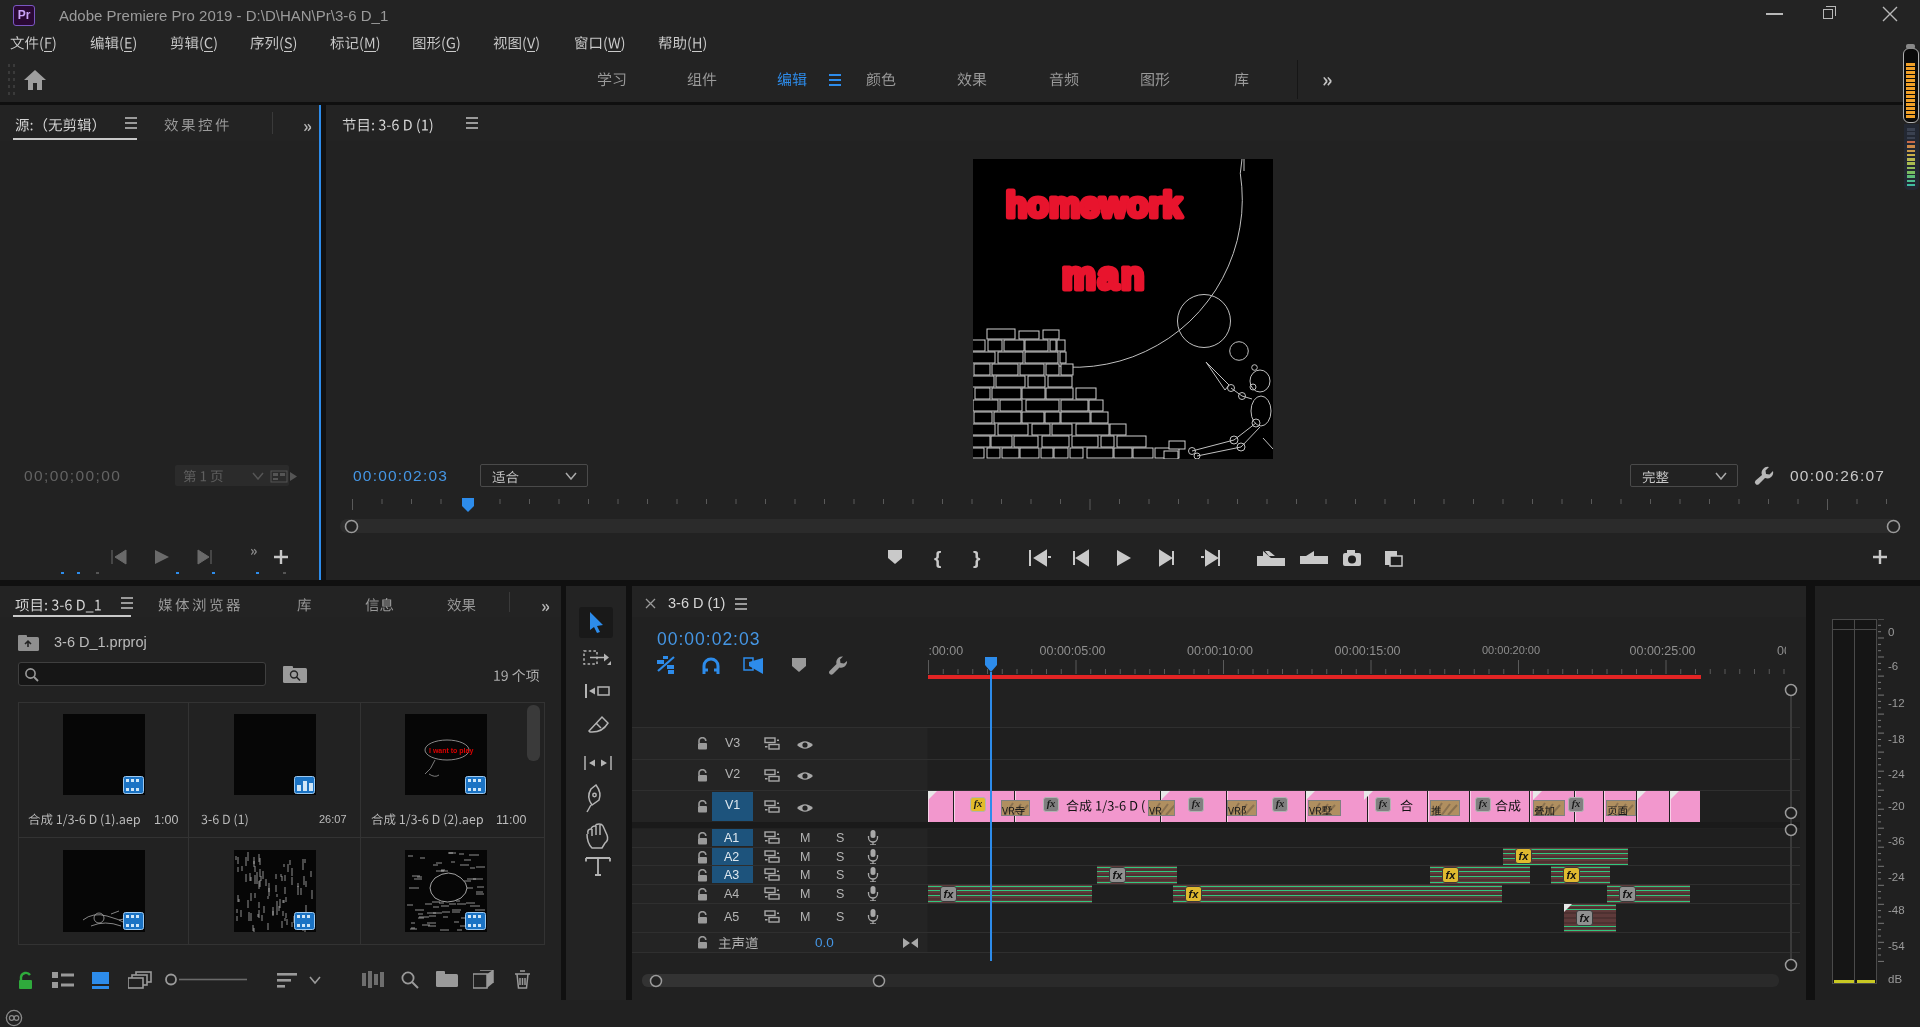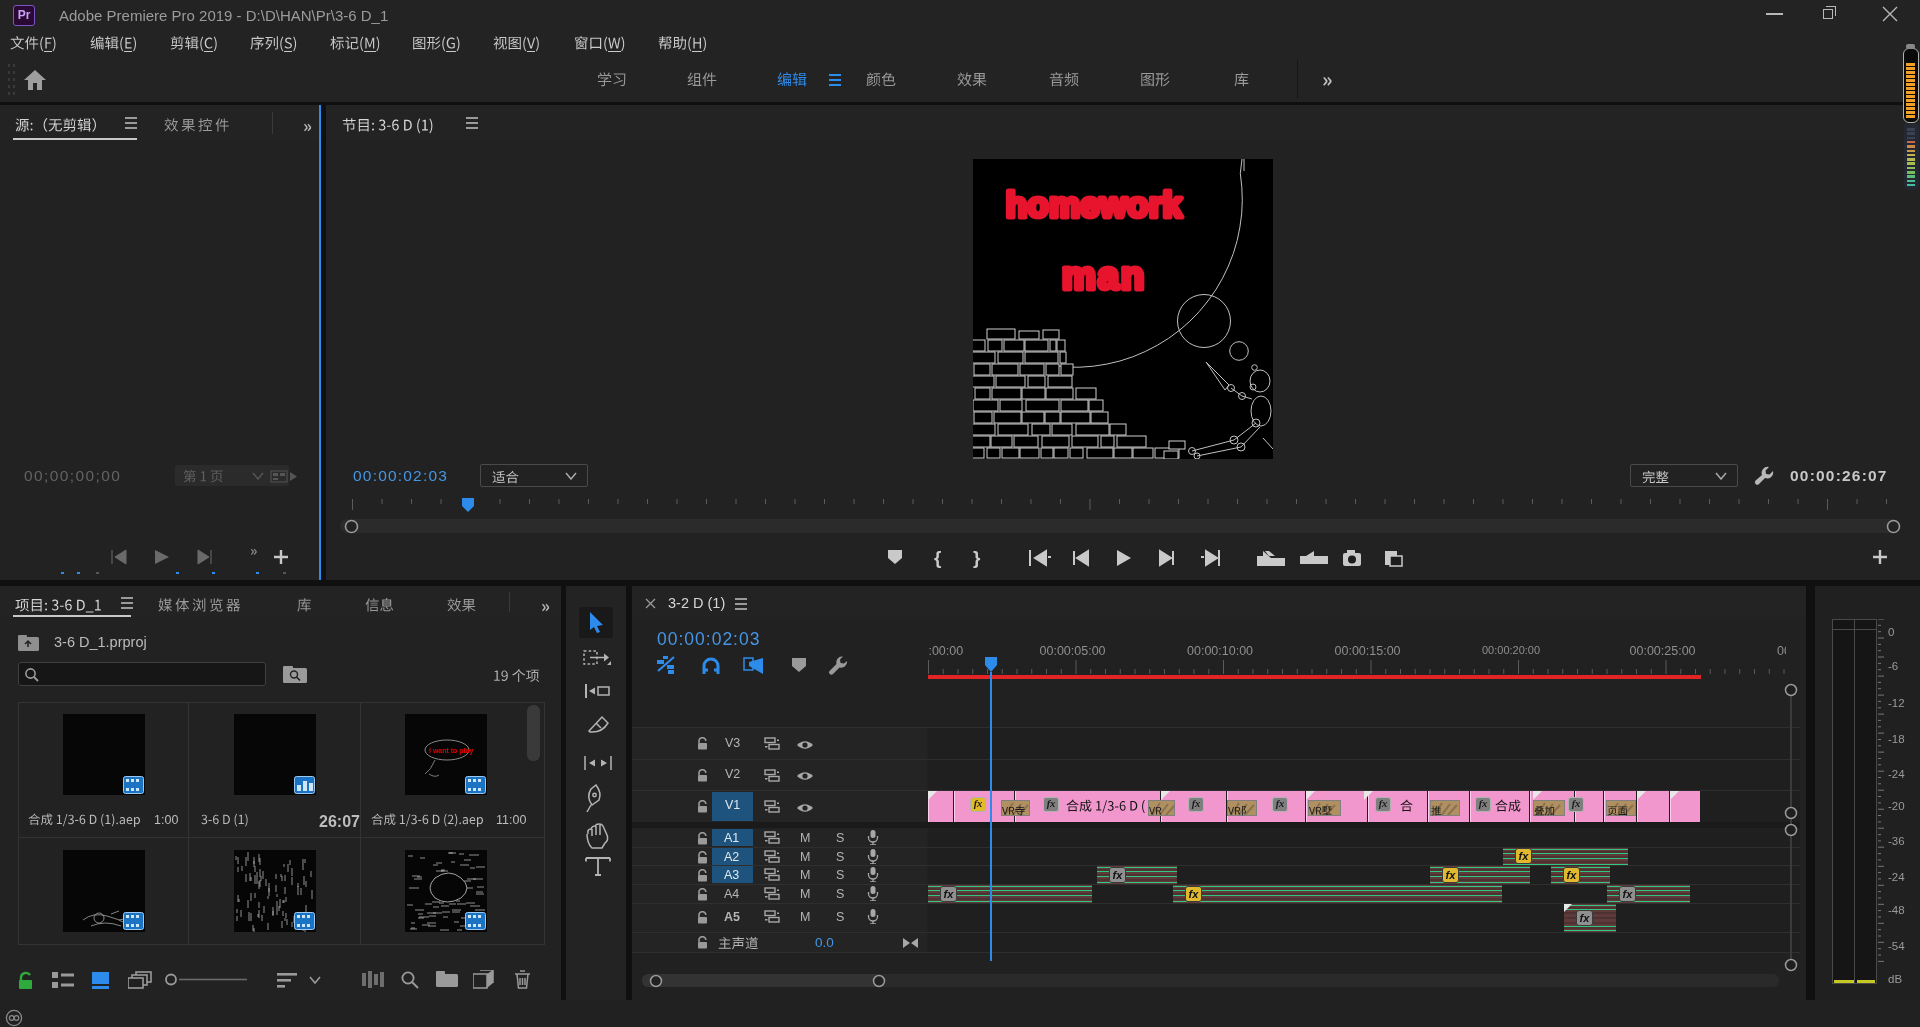--- a/index.html
+++ b/index.html
@@ -301,21 +301,21 @@
 <div class="abs" style="left:1630px;top:464px;width:108px;height:23px;border:1px solid #4a4a4a;border-radius:2px"></div>
 <svg style="position:absolute;left:1642px;top:465.8px;overflow:visible" width="33" height="22">
     <path transform="translate(0,16.2)" d="M3.1 -7.4V-6.4H10.4V-7.4ZM0.8 -4.9V-3.9H4.4C4.2 -1.5 3.7 -0.3 0.6 0.3C0.8 0.5 1.1 0.8 1.1 1.1C4.5 0.4 5.2 -1.1 5.4 -3.9H7.8V-0.5C7.8 0.6 8.1 0.9 9.4 0.9C9.6 0.9 11.2 0.9 11.4 0.9C12.5 0.9 12.8 0.4 12.9 -1.5C12.6 -1.5 12.2 -1.7 12 -1.9C11.9 -0.3 11.9 -0.1 11.4 -0.1C11 -0.1 9.7 -0.1 9.5 -0.1C8.9 -0.1 8.8 -0.1 8.8 -0.5V-3.9H12.7V-4.9ZM5.7 -11.2C5.9 -10.7 6.2 -10.2 6.4 -9.8H1.1V-6.8H2.1V-8.8H11.3V-6.8H12.4V-9.8H7.6C7.4 -10.3 7 -11 6.7 -11.5Z M16.4 -2.4V-0.1H14.1V0.7H26.4V-0.1H20.7V-1.3H24.6V-2.1H20.7V-3.1H25.5V-4H15V-3.1H19.7V-0.1H17.3V-2.4ZM14.7 -9V-6.7H16.6C16 -6 15 -5.2 14 -4.9C14.2 -4.7 14.5 -4.4 14.6 -4.2C15.4 -4.6 16.3 -5.3 17 -6V-4.3H17.8V-6.1C18.5 -5.8 19.2 -5.3 19.6 -4.9L20.1 -5.5C19.7 -5.9 18.9 -6.3 18.2 -6.6L17.8 -6.2V-6.7H20.1V-9H17.8V-9.7H20.4V-10.5H17.8V-11.3H17V-10.5H14.3V-9.7H17V-9ZM15.5 -8.4H17V-7.4H15.5ZM17.8 -8.4H19.2V-7.4H17.8ZM22.2 -9H24.5C24.3 -8.2 23.9 -7.5 23.4 -6.9C22.9 -7.6 22.4 -8.3 22.2 -9ZM22.1 -11.3C21.7 -10 21.1 -8.7 20.2 -7.9C20.4 -7.7 20.7 -7.4 20.9 -7.2C21.2 -7.5 21.4 -7.8 21.7 -8.2C22 -7.5 22.3 -6.9 22.8 -6.3C22.1 -5.7 21.2 -5.3 20.2 -4.9C20.4 -4.8 20.7 -4.4 20.8 -4.2C21.8 -4.6 22.7 -5.1 23.4 -5.7C24.1 -5.1 24.9 -4.5 25.9 -4.1C26 -4.4 26.3 -4.8 26.5 -4.9C25.5 -5.3 24.7 -5.7 24 -6.3C24.7 -7 25.2 -7.9 25.5 -9H26.4V-9.8H22.6C22.8 -10.2 22.9 -10.7 23 -11.1Z" fill="#c8c8c8"></path>
   </svg>
 <svg class="abs" style="left:1715px;top:472px" width="12" height="8">
     <path d="M1,1 L6,7 L11,1" fill="none" stroke="#aaa" stroke-width="1.5"></path>
   </svg>
 <svg class="abs" style="left:1753px;top:466px" width="22" height="22" viewBox="0 0 22 22">
     <path d="M20,5 a6,6 0 0 1 -8,7 L6,18 a2.3,2.3 0 0 1 -3.4,-3.4 L9,9 a6,6 0 0 1 7,-8 L12.5,4.5 L13,8 L16.5,8.5 Z" fill="#b8b8b8"></path>
   </svg>
-<div class="abs" style="left:1790px;top:467px;font-size:15.5px;color:#c8c8c8;font-weight:bold;white-space:nowrap;letter-spacing:1.2px">00:00:26:07</div>
+<div class="abs" style="left:1790px;top:467px;font-size:15.5px;color:#c8c8c8;font-weight:normal;white-space:nowrap;letter-spacing:1.2px">00:00:26:07</div>
 <svg class="abs" style="left:352px;top:499px" width="1545" height="16">
 <path d="M0.5,0 V11" stroke="#5a5a5a"></path>
 <path d="M30.0,0 V5" stroke="#5a5a5a"></path>
 <path d="M59.5,0 V5" stroke="#5a5a5a"></path>
 <path d="M89.0,0 V5" stroke="#5a5a5a"></path>
 <path d="M118.5,0 V5" stroke="#5a5a5a"></path>
 <path d="M148.0,0 V5" stroke="#5a5a5a"></path>
 <path d="M177.5,0 V5" stroke="#5a5a5a"></path>
 <path d="M207.0,0 V5" stroke="#5a5a5a"></path>
 <path d="M236.5,0 V5" stroke="#5a5a5a"></path>
@@ -476,21 +476,21 @@
     <text x="24" y="39" font-size="7" fill="#d00" font-weight="bold">I want to play</text>
     <path d="M30,46 Q26,56 20,60 M24,60 q6,4 10,1" stroke="#999" fill="none" stroke-width="0.8"></path>
   </svg>
 <svg style="position:absolute;left:28px;top:809.0px;overflow:visible" width="118" height="20">
     <path transform="translate(0,15.0)" d="M6.5 -10.5C5.2 -8.6 2.9 -6.9 0.5 -6C0.8 -5.8 1 -5.4 1.2 -5.2C1.8 -5.5 2.5 -5.8 3.1 -6.2V-5.6H9.4V-6.4C10.1 -6 10.7 -5.6 11.5 -5.3C11.6 -5.6 11.9 -5.9 12.1 -6.1C10.1 -7 8.3 -8 6.9 -9.6L7.3 -10.1ZM3.5 -6.4C4.5 -7.1 5.5 -8 6.3 -8.9C7.3 -7.9 8.3 -7.1 9.4 -6.4ZM2.5 -4V1H3.4V0.3H9.2V0.9H10.2V-4ZM3.4 -0.6V-3.2H9.2V-0.6Z M19.3 -10.5C19.3 -9.8 19.3 -9.1 19.4 -8.4H14.1V-4.9C14.1 -3.2 14 -1.1 12.9 0.5C13.2 0.6 13.6 0.9 13.7 1.1C14.9 -0.6 15.1 -3.1 15.1 -4.9V-4.9H17.4C17.3 -2.8 17.2 -2 17.1 -1.8C17 -1.7 16.9 -1.7 16.7 -1.7C16.5 -1.7 15.9 -1.7 15.4 -1.7C15.5 -1.5 15.6 -1.1 15.6 -0.9C16.2 -0.8 16.8 -0.8 17.1 -0.8C17.5 -0.9 17.7 -1 17.9 -1.2C18.1 -1.5 18.2 -2.6 18.3 -5.4C18.3 -5.5 18.3 -5.8 18.3 -5.8H15.1V-7.5H19.4C19.6 -5.4 19.9 -3.6 20.4 -2.1C19.5 -1.2 18.6 -0.4 17.4 0.2C17.6 0.4 18 0.7 18.1 0.9C19.1 0.4 20 -0.3 20.7 -1.2C21.3 0.1 22.1 0.9 23 0.9C24 0.9 24.3 0.3 24.5 -1.9C24.2 -1.9 23.9 -2.1 23.7 -2.4C23.6 -0.7 23.5 -0.1 23.1 -0.1C22.5 -0.1 21.9 -0.8 21.4 -2C22.4 -3.2 23.1 -4.6 23.6 -6.2L22.7 -6.5C22.3 -5.2 21.8 -4.1 21.1 -3.1C20.8 -4.3 20.5 -5.8 20.4 -7.5H24.4V-8.4H20.3C20.3 -9.1 20.3 -9.8 20.3 -10.5ZM20.9 -9.9C21.7 -9.5 22.6 -8.8 23.1 -8.4L23.7 -9C23.2 -9.5 22.2 -10.1 21.5 -10.5Z M28.9 0H33.9V-1H32.1V-9.2H31.2C30.7 -8.9 30.1 -8.7 29.3 -8.5V-7.8H31V-1H28.9Z M34.9 2.2H35.7L39.4 -9.9H38.6Z M42.9 0.2C44.6 0.2 45.9 -0.8 45.9 -2.5C45.9 -3.7 45 -4.5 43.9 -4.8V-4.8C44.9 -5.2 45.6 -5.9 45.6 -7C45.6 -8.5 44.4 -9.3 42.9 -9.3C41.8 -9.3 41 -8.9 40.3 -8.2L40.9 -7.5C41.5 -8 42.1 -8.4 42.8 -8.4C43.8 -8.4 44.4 -7.8 44.4 -7C44.4 -6 43.8 -5.2 41.9 -5.2V-4.3C44 -4.3 44.7 -3.6 44.7 -2.5C44.7 -1.4 43.9 -0.8 42.8 -0.8C41.8 -0.8 41.1 -1.3 40.6 -1.8L40 -1.1C40.6 -0.4 41.5 0.2 42.9 0.2Z M47.1 -3.1H50.3V-3.9H47.1Z M54.7 0.2C56.1 0.2 57.3 -1 57.3 -2.8C57.3 -4.7 56.3 -5.7 54.8 -5.7C54 -5.7 53.2 -5.3 52.7 -4.6C52.7 -7.4 53.8 -8.4 55 -8.4C55.6 -8.4 56.1 -8.1 56.5 -7.7L57.1 -8.4C56.6 -8.9 55.9 -9.3 55 -9.3C53.2 -9.3 51.6 -8 51.6 -4.4C51.6 -1.4 52.9 0.2 54.7 0.2ZM52.7 -3.7C53.3 -4.5 54 -4.8 54.6 -4.8C55.7 -4.8 56.2 -4 56.2 -2.8C56.2 -1.6 55.5 -0.7 54.7 -0.7C53.5 -0.7 52.8 -1.8 52.7 -3.7Z M61.9 0H64.2C67 0 68.5 -1.7 68.5 -4.6C68.5 -7.5 67 -9.2 64.2 -9.2H61.9ZM63.1 -1V-8.2H64.1C66.3 -8.2 67.3 -6.9 67.3 -4.6C67.3 -2.3 66.3 -1 64.1 -1Z M75 2.5 75.7 2.1C74.7 0.4 74.1 -1.8 74.1 -3.9C74.1 -6 74.7 -8.1 75.7 -9.9L75 -10.2C73.9 -8.3 73.2 -6.3 73.2 -3.9C73.2 -1.4 73.9 0.6 75 2.5Z M77.4 0H82.4V-1H80.6V-9.2H79.7C79.2 -8.9 78.6 -8.7 77.8 -8.5V-7.8H79.4V-1H77.4Z M84.4 2.5C85.6 0.6 86.3 -1.4 86.3 -3.9C86.3 -6.3 85.6 -8.3 84.4 -10.2L83.7 -9.9C84.8 -8.1 85.3 -6 85.3 -3.9C85.3 -1.8 84.8 0.4 83.7 2.1Z M89.2 0.2C89.6 0.2 90 -0.2 90 -0.7C90 -1.2 89.6 -1.6 89.2 -1.6C88.7 -1.6 88.3 -1.2 88.3 -0.7C88.3 -0.2 88.7 0.2 89.2 0.2Z M93.6 0.2C94.5 0.2 95.2 -0.3 95.9 -0.8H95.9L96 0H96.9V-4.2C96.9 -5.9 96.3 -7 94.6 -7C93.5 -7 92.5 -6.5 91.9 -6.1L92.4 -5.3C92.9 -5.7 93.6 -6 94.4 -6C95.5 -6 95.8 -5.2 95.8 -4.3C92.9 -4 91.6 -3.2 91.6 -1.8C91.6 -0.5 92.5 0.2 93.6 0.2ZM93.9 -0.8C93.3 -0.8 92.7 -1.1 92.7 -1.8C92.7 -2.7 93.5 -3.3 95.8 -3.5V-1.7C95.1 -1.1 94.6 -0.8 93.9 -0.8Z M101.8 0.2C102.8 0.2 103.5 -0.1 104.1 -0.5L103.7 -1.3C103.2 -1 102.6 -0.8 102 -0.8C100.7 -0.8 99.8 -1.7 99.7 -3.1H104.3C104.3 -3.3 104.3 -3.5 104.3 -3.8C104.3 -5.7 103.4 -7 101.6 -7C100.1 -7 98.6 -5.6 98.6 -3.4C98.6 -1.2 100 0.2 101.8 0.2ZM99.7 -3.9C99.8 -5.3 100.7 -6.1 101.7 -6.1C102.7 -6.1 103.3 -5.3 103.3 -3.9Z M106 2.9H107.2V0.6L107.1 -0.6C107.7 -0.1 108.4 0.2 109 0.2C110.6 0.2 112 -1.2 112 -3.5C112 -5.6 111 -7 109.3 -7C108.5 -7 107.7 -6.5 107.1 -6H107.1L107 -6.8H106ZM108.8 -0.8C108.4 -0.8 107.8 -1 107.2 -1.5V-5.1C107.8 -5.7 108.4 -6 109 -6C110.3 -6 110.8 -5 110.8 -3.5C110.8 -1.8 109.9 -0.8 108.8 -0.8Z" fill="#bdbdbd"></path>
   </svg>
 <div class="abs" style="left:154px;top:813px;font-size:12.5px;color:#bdbdbd;font-weight:normal;white-space:nowrap;">1:00</div>
 <svg style="position:absolute;left:201px;top:809.0px;overflow:visible" width="53" height="20">
     <path transform="translate(0,15.0)" d="M3.3 0.2C4.9 0.2 6.2 -0.8 6.2 -2.5C6.2 -3.7 5.4 -4.5 4.3 -4.8V-4.8C5.3 -5.2 5.9 -5.9 5.9 -7C5.9 -8.5 4.8 -9.3 3.2 -9.3C2.2 -9.3 1.4 -8.9 0.7 -8.2L1.3 -7.5C1.8 -8 2.5 -8.4 3.2 -8.4C4.2 -8.4 4.8 -7.8 4.8 -7C4.8 -6 4.1 -5.2 2.2 -5.2V-4.3C4.4 -4.3 5.1 -3.6 5.1 -2.5C5.1 -1.4 4.3 -0.8 3.2 -0.8C2.2 -0.8 1.5 -1.3 1 -1.8L0.4 -1.1C1 -0.4 1.9 0.2 3.3 0.2Z M7.5 -3.1H10.7V-3.9H7.5Z M15 0.2C16.5 0.2 17.7 -1 17.7 -2.8C17.7 -4.7 16.7 -5.7 15.1 -5.7C14.4 -5.7 13.6 -5.3 13.1 -4.6C13.1 -7.4 14.1 -8.4 15.4 -8.4C16 -8.4 16.5 -8.1 16.9 -7.7L17.5 -8.4C17 -8.9 16.3 -9.3 15.4 -9.3C13.6 -9.3 12 -8 12 -4.4C12 -1.4 13.3 0.2 15 0.2ZM13.1 -3.7C13.7 -4.5 14.4 -4.8 14.9 -4.8C16.1 -4.8 16.6 -4 16.6 -2.8C16.6 -1.6 15.9 -0.7 15 -0.7C13.9 -0.7 13.2 -1.8 13.1 -3.7Z M22.3 0H24.6C27.4 0 28.9 -1.7 28.9 -4.6C28.9 -7.5 27.4 -9.2 24.6 -9.2H22.3ZM23.4 -1V-8.2H24.5C26.6 -8.2 27.7 -6.9 27.7 -4.6C27.7 -2.3 26.6 -1 24.5 -1Z M35.4 2.5 36.1 2.1C35 0.4 34.5 -1.8 34.5 -3.9C34.5 -6 35 -8.1 36.1 -9.9L35.4 -10.2C34.2 -8.3 33.6 -6.3 33.6 -3.9C33.6 -1.4 34.2 0.6 35.4 2.5Z M37.7 0H42.8V-1H40.9V-9.2H40C39.5 -8.9 39 -8.7 38.1 -8.5V-7.8H39.8V-1H37.7Z M44.8 2.5C46 0.6 46.6 -1.4 46.6 -3.9C46.6 -6.3 46 -8.3 44.8 -10.2L44.1 -9.9C45.2 -8.1 45.7 -6 45.7 -3.9C45.7 -1.8 45.2 0.4 44.1 2.1Z" fill="#bdbdbd"></path>
   </svg>
-<div class="abs" style="left:319px;top:813px;font-size:16px;color:#bdbdbd;font-weight:bold;white-space:nowrap;">26:07</div>
+<div class="abs" style="left:319px;top:813px;font-size:11px;color:#bdbdbd;font-weight:normal;white-space:nowrap;">26:07</div>
 <svg style="position:absolute;left:371px;top:809.0px;overflow:visible" width="118" height="20">
     <path transform="translate(0,15.0)" d="M6.5 -10.5C5.2 -8.6 2.9 -6.9 0.5 -6C0.8 -5.8 1 -5.4 1.2 -5.2C1.8 -5.5 2.5 -5.8 3.1 -6.2V-5.6H9.4V-6.4C10.1 -6 10.7 -5.6 11.5 -5.3C11.6 -5.6 11.9 -5.9 12.1 -6.1C10.1 -7 8.3 -8 6.9 -9.6L7.3 -10.1ZM3.5 -6.4C4.5 -7.1 5.5 -8 6.3 -8.9C7.3 -7.9 8.3 -7.1 9.4 -6.4ZM2.5 -4V1H3.4V0.3H9.2V0.9H10.2V-4ZM3.4 -0.6V-3.2H9.2V-0.6Z M19.3 -10.5C19.3 -9.8 19.3 -9.1 19.4 -8.4H14.1V-4.9C14.1 -3.2 14 -1.1 12.9 0.5C13.2 0.6 13.6 0.9 13.7 1.1C14.9 -0.6 15.1 -3.1 15.1 -4.9V-4.9H17.4C17.3 -2.8 17.2 -2 17.1 -1.8C17 -1.7 16.9 -1.7 16.7 -1.7C16.5 -1.7 15.9 -1.7 15.4 -1.7C15.5 -1.5 15.6 -1.1 15.6 -0.9C16.2 -0.8 16.8 -0.8 17.1 -0.8C17.5 -0.9 17.7 -1 17.9 -1.2C18.1 -1.5 18.2 -2.6 18.3 -5.4C18.3 -5.5 18.3 -5.8 18.3 -5.8H15.1V-7.5H19.4C19.6 -5.4 19.9 -3.6 20.4 -2.1C19.5 -1.2 18.6 -0.4 17.4 0.2C17.6 0.4 18 0.7 18.1 0.9C19.1 0.4 20 -0.3 20.7 -1.2C21.3 0.1 22.1 0.9 23 0.9C24 0.9 24.3 0.3 24.5 -1.9C24.2 -1.9 23.9 -2.1 23.7 -2.4C23.6 -0.7 23.5 -0.1 23.1 -0.1C22.5 -0.1 21.9 -0.8 21.4 -2C22.4 -3.2 23.1 -4.6 23.6 -6.2L22.7 -6.5C22.3 -5.2 21.8 -4.1 21.1 -3.1C20.8 -4.3 20.5 -5.8 20.4 -7.5H24.4V-8.4H20.3C20.3 -9.1 20.3 -9.8 20.3 -10.5ZM20.9 -9.9C21.7 -9.5 22.6 -8.8 23.1 -8.4L23.7 -9C23.2 -9.5 22.2 -10.1 21.5 -10.5Z M28.9 0H33.9V-1H32.1V-9.2H31.2C30.7 -8.9 30.1 -8.7 29.3 -8.5V-7.8H31V-1H28.9Z M34.9 2.2H35.7L39.4 -9.9H38.6Z M42.9 0.2C44.6 0.2 45.9 -0.8 45.9 -2.5C45.9 -3.7 45 -4.5 43.9 -4.8V-4.8C44.9 -5.2 45.6 -5.9 45.6 -7C45.6 -8.5 44.4 -9.3 42.9 -9.3C41.8 -9.3 41 -8.9 40.3 -8.2L40.9 -7.5C41.5 -8 42.1 -8.4 42.8 -8.4C43.8 -8.4 44.4 -7.8 44.4 -7C44.4 -6 43.8 -5.2 41.9 -5.2V-4.3C44 -4.3 44.7 -3.6 44.7 -2.5C44.7 -1.4 43.9 -0.8 42.8 -0.8C41.8 -0.8 41.1 -1.3 40.6 -1.8L40 -1.1C40.6 -0.4 41.5 0.2 42.9 0.2Z M47.1 -3.1H50.3V-3.9H47.1Z M54.7 0.2C56.1 0.2 57.3 -1 57.3 -2.8C57.3 -4.7 56.3 -5.7 54.8 -5.7C54 -5.7 53.2 -5.3 52.7 -4.6C52.7 -7.4 53.8 -8.4 55 -8.4C55.6 -8.4 56.1 -8.1 56.5 -7.7L57.1 -8.4C56.6 -8.9 55.9 -9.3 55 -9.3C53.2 -9.3 51.6 -8 51.6 -4.4C51.6 -1.4 52.9 0.2 54.7 0.2ZM52.7 -3.7C53.3 -4.5 54 -4.8 54.6 -4.8C55.7 -4.8 56.2 -4 56.2 -2.8C56.2 -1.6 55.5 -0.7 54.7 -0.7C53.5 -0.7 52.8 -1.8 52.7 -3.7Z M61.9 0H64.2C67 0 68.5 -1.7 68.5 -4.6C68.5 -7.5 67 -9.2 64.2 -9.2H61.9ZM63.1 -1V-8.2H64.1C66.3 -8.2 67.3 -6.9 67.3 -4.6C67.3 -2.3 66.3 -1 64.1 -1Z M75 2.5 75.7 2.1C74.7 0.4 74.1 -1.8 74.1 -3.9C74.1 -6 74.7 -8.1 75.7 -9.9L75 -10.2C73.9 -8.3 73.2 -6.3 73.2 -3.9C73.2 -1.4 73.9 0.6 75 2.5Z M76.8 0H82.6V-1H80C79.6 -1 79 -0.9 78.5 -0.9C80.7 -2.9 82.1 -4.8 82.1 -6.6C82.1 -8.3 81.1 -9.3 79.5 -9.3C78.3 -9.3 77.5 -8.8 76.8 -8L77.4 -7.3C77.9 -8 78.6 -8.4 79.3 -8.4C80.5 -8.4 81 -7.6 81 -6.6C81 -5 79.7 -3.2 76.8 -0.7Z M84.4 2.5C85.6 0.6 86.3 -1.4 86.3 -3.9C86.3 -6.3 85.6 -8.3 84.4 -10.2L83.7 -9.9C84.8 -8.1 85.3 -6 85.3 -3.9C85.3 -1.8 84.8 0.4 83.7 2.1Z M89.2 0.2C89.6 0.2 90 -0.2 90 -0.7C90 -1.2 89.6 -1.6 89.2 -1.6C88.7 -1.6 88.3 -1.2 88.3 -0.7C88.3 -0.2 88.7 0.2 89.2 0.2Z M93.6 0.2C94.5 0.2 95.2 -0.3 95.9 -0.8H95.9L96 0H96.9V-4.2C96.9 -5.9 96.3 -7 94.6 -7C93.5 -7 92.5 -6.5 91.9 -6.1L92.4 -5.3C92.9 -5.7 93.6 -6 94.4 -6C95.5 -6 95.8 -5.2 95.8 -4.3C92.9 -4 91.6 -3.2 91.6 -1.8C91.6 -0.5 92.5 0.2 93.6 0.2ZM93.9 -0.8C93.3 -0.8 92.7 -1.1 92.7 -1.8C92.7 -2.7 93.5 -3.3 95.8 -3.5V-1.7C95.1 -1.1 94.6 -0.8 93.9 -0.8Z M101.8 0.2C102.8 0.2 103.5 -0.1 104.1 -0.5L103.7 -1.3C103.2 -1 102.6 -0.8 102 -0.8C100.7 -0.8 99.8 -1.7 99.7 -3.1H104.3C104.3 -3.3 104.3 -3.5 104.3 -3.8C104.3 -5.7 103.4 -7 101.6 -7C100.1 -7 98.6 -5.6 98.6 -3.4C98.6 -1.2 100 0.2 101.8 0.2ZM99.7 -3.9C99.8 -5.3 100.7 -6.1 101.7 -6.1C102.7 -6.1 103.3 -5.3 103.3 -3.9Z M106 2.9H107.2V0.6L107.1 -0.6C107.7 -0.1 108.4 0.2 109 0.2C110.6 0.2 112 -1.2 112 -3.5C112 -5.6 111 -7 109.3 -7C108.5 -7 107.7 -6.5 107.1 -6H107.1L107 -6.8H106ZM108.8 -0.8C108.4 -0.8 107.8 -1 107.2 -1.5V-5.1C107.8 -5.7 108.4 -6 109 -6C110.3 -6 110.8 -5 110.8 -3.5C110.8 -1.8 109.9 -0.8 108.8 -0.8Z" fill="#bdbdbd"></path>
   </svg>
 <div class="abs" style="left:496px;top:813px;font-size:12.5px;color:#bdbdbd;font-weight:normal;white-space:nowrap;">11:00</div>
 <div class="abs" style="left:63px;top:850px;width:82px;height:82px;background:#060606"></div>
 <div class="abs" style="left:234px;top:850px;width:82px;height:82px;background:#060606"></div>
 <div class="abs" style="left:405px;top:850px;width:82px;height:82px;background:#060606"></div>
 <svg class="abs" style="left:63px;top:850px" width="82" height="82">
     <g stroke="#bbb" stroke-width="0.7" fill="none">
       <path d="M20,70 q10,-8 24,-4 q12,3 20,8"></path>
@@ -767,21 +767,21 @@
     <circle cx="11.5" cy="147" r="1.7"></circle>
     <path d="M8,157 L4,164"></path>
 <path d="M5,186 q-1,-5 3,-5 q1,-3 4,-3 q1,-2 4,-2 q3,0 4,2 l4,9 q2,5 -2,8 l-3,5 h-10 q-5,-5 -5,-14 M9,181 v7 M13,178 v9 M17,177 v10"></path>
 <path d="M3,210 h24 M15,210 v17 M12,227 h6 M3,210 v3.5 M27,210 v3.5" stroke-width="1.8"></path>
 </svg>
 <div class="abs" style="left:632px;top:586px;width:1174px;height:414px;background:#212121"></div>
 <div class="abs" style="left:632px;top:586px;width:1174px;height:31px;background:#232323"></div>
 <svg class="abs" style="left:645px;top:598px" width="11" height="11">
     <path d="M1,1 L10,10 M10,1 L1,10" stroke="#9a9a9a" stroke-width="1.3"></path>
   </svg>
-<div class="abs" style="left:668px;top:595px;font-size:14.5px;color:#d6d6d6;font-weight:normal;white-space:nowrap;">3-2 D (1)</div>
+<div class="abs" style="left:668px;top:595px;font-size:14.5px;color:#d6d6d6;font-weight:normal;white-space:nowrap;">3-6 D (1)</div>
 <div class="abs" style="left:735px;top:598px;width:12px;height:2px;background:#9a9a9a"></div>
 <div class="abs" style="left:735px;top:603px;width:12px;height:2px;background:#9a9a9a"></div>
 <div class="abs" style="left:735px;top:608px;width:12px;height:2px;background:#9a9a9a"></div>
 <div class="abs" style="left:657px;top:629px;font-size:17.5px;color:#4596e4;font-weight:normal;white-space:nowrap;letter-spacing:1px">00:00:02:03</div>
 <svg class="abs" style="left:657px;top:656px" width="200" height="20">
 <g fill="#2d8ceb">
       <path d="M1,15 L17,1" stroke="#2d8ceb" stroke-width="2.2"></path>
       <rect x="0" y="4" width="7" height="4"></rect>
       <rect x="10" y="9" width="7" height="4"></rect>
       <rect x="6" y="0" width="5" height="3"></rect>
@@ -1004,21 +1004,21 @@
 <div class="abs" style="left:800px;top:886.5px;font-size:12.5px;color:#b4b4b4;font-weight:normal;white-space:nowrap;">M</div>
 <div class="abs" style="left:836px;top:886.5px;font-size:12.5px;color:#b4b4b4;font-weight:normal;white-space:nowrap;">S</div>
 <svg class="abs" style="left:867px;top:885.5px" width="12" height="15">
     <rect x="3.5" y="0" width="5" height="8" rx="2.5" fill="#a8a8a8"></rect>
     <path d="M1.5,6 v1.5 a4.5,4.5 0 0 0 9,0 V6 M6,12 v3 M3,15 h6" stroke="#a8a8a8" stroke-width="1.3" fill="none"></path>
   </svg>
 <svg class="abs" style="left:697px;top:911px" width="12" height="13">
     <path d="M2,6 V4 a3.4,3.4 0 0 1 6.8,0" fill="none" stroke="#9a9a9a" stroke-width="1.6"></path>
     <rect x="1" y="6" width="9" height="6.5" rx="1" fill="#9a9a9a"></rect>
   </svg>
-<div class="abs" style="left:724px;top:910px;font-size:12.5px;color:#b4b4b4;font-weight:bold;white-space:nowrap;">A5</div>
+<div class="abs" style="left:724px;top:910px;font-size:12.5px;color:#b4b4b4;font-weight:normal;white-space:nowrap;">A5</div>
 <svg class="abs" style="left:764px;top:910px" width="16" height="13" fill="none" stroke="#a8a8a8" stroke-width="1.4">
     <rect x="1" y="1" width="10" height="4.5"></rect>
     <rect x="5" y="7.5" width="10" height="4.5"></rect>
     <path d="M1,9.7 h2.5 M13,3.2 h2"></path>
   </svg>
 <div class="abs" style="left:800px;top:910px;font-size:12.5px;color:#b4b4b4;font-weight:normal;white-space:nowrap;">M</div>
 <div class="abs" style="left:836px;top:910px;font-size:12.5px;color:#b4b4b4;font-weight:normal;white-space:nowrap;">S</div>
 <svg class="abs" style="left:867px;top:909px" width="12" height="15">
     <rect x="3.5" y="0" width="5" height="8" rx="2.5" fill="#a8a8a8"></rect>
     <path d="M1.5,6 v1.5 a4.5,4.5 0 0 0 9,0 V6 M6,12 v3 M3,15 h6" stroke="#a8a8a8" stroke-width="1.3" fill="none"></path>

